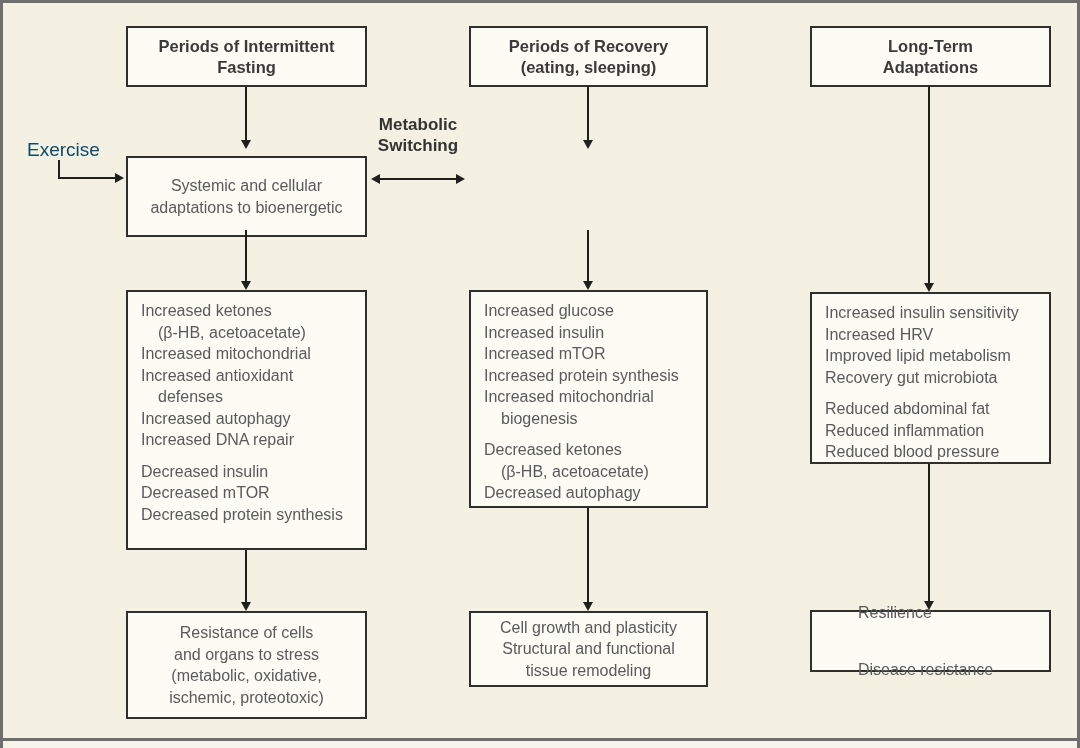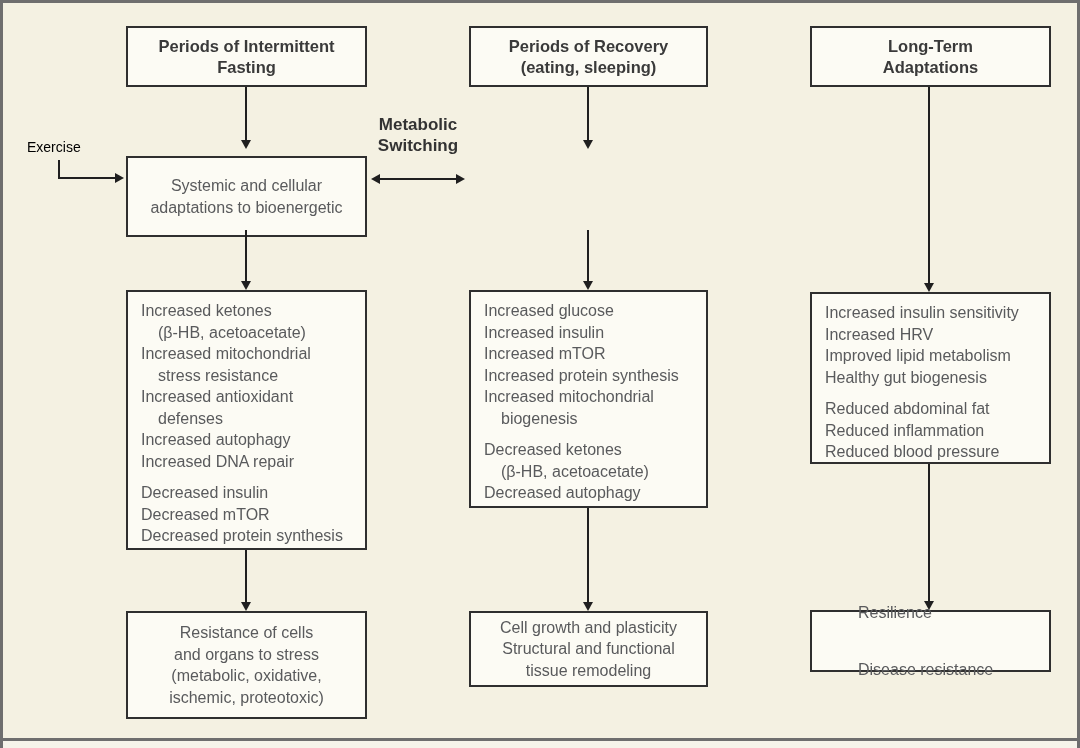--- a/index.html
+++ b/index.html
@@ -23,21 +23,21 @@
   .body-box{color:#595a5c;font-size:16px;line-height:21.5px;}
   .list-box{
     justify-content:flex-start;text-align:left;
     color:#595a5c;font-size:16px;line-height:21.5px;
     padding:8px 4px 4px 13px;
   }
   .list-box .group + .group{margin-top:10px;}
   .list-box .ln.indent{padding-left:17px;}
   .outcome-left{align-items:flex-start;text-align:left;padding-left:46px;gap:36px;}
 
-  .label-text{position:absolute;color:#000000;font-size:14px;}
+  .label-text{position:absolute;color:#0c4a6e;font-size:19px;}
   .label-bold{
     position:absolute;color:#333333;font-weight:bold;
     font-size:17px;line-height:21px;text-align:center;
   }
 
   
   .varrow{position:absolute;width:2px;background:#1f1f1f;}
   .varrow::after{
     content:"";position:absolute;left:-4px;bottom:-9px;width:0;height:0;
     border-left:5px solid transparent;border-right:5px solid transparent;
@@ -77,21 +77,20 @@
   <div class="box body-box" style="left:126px;top:156px;width:241px;height:81px;">
       <div class="ln">Systemic and cellular</div>
       <div class="ln">adaptations to bioenergetic</div>
     </div>
   <div class="varrow" style="left:245px;top:230px;height:51px;"></div>
   <div class="box list-box" style="left:126px;top:290px;width:241px;height:260px;">
       <div class="group">
         <div class="ln">Increased ketones</div>
         <div class="ln indent">(β-HB, acetoacetate)</div>
         <div class="ln">Increased mitochondrial</div>
-        <div class="ln indent">stress resistance</div>
         <div class="ln">Increased antioxidant</div>
         <div class="ln indent">defenses</div>
         <div class="ln">Increased autophagy</div>
         <div class="ln">Increased DNA repair</div>
       </div>
       <div class="group">
         <div class="ln">Decreased insulin</div>
         <div class="ln">Decreased mTOR</div>
         <div class="ln">Decreased protein synthesis</div>
       </div>
@@ -135,21 +134,21 @@
   <div class="box header-box" style="left:810px;top:26px;width:241px;height:61px;">
       <div class="ln">Long-Term</div>
       <div class="ln">Adaptations</div>
     </div>
   <div class="varrow" style="left:928px;top:87px;height:196px;"></div>
   <div class="box list-box" style="left:810px;top:292px;width:241px;height:172px;">
       <div class="group">
         <div class="ln">Increased insulin sensitivity</div>
         <div class="ln">Increased HRV</div>
         <div class="ln">Improved lipid metabolism</div>
-        <div class="ln">Healthy gut biogenesis</div>
+        <div class="ln">Recovery gut microbiota</div>
       </div>
       <div class="group">
         <div class="ln">Reduced abdominal fat</div>
         <div class="ln">Reduced inflammation</div>
         <div class="ln">Reduced blood pressure</div>
       </div>
     </div>
   <div class="varrow" style="left:928px;top:464px;height:137px;"></div>
   <div class="box body-box outcome-left" style="left:810px;top:610px;width:241px;height:62px;">
       <div class="ln">Resilience</div>

